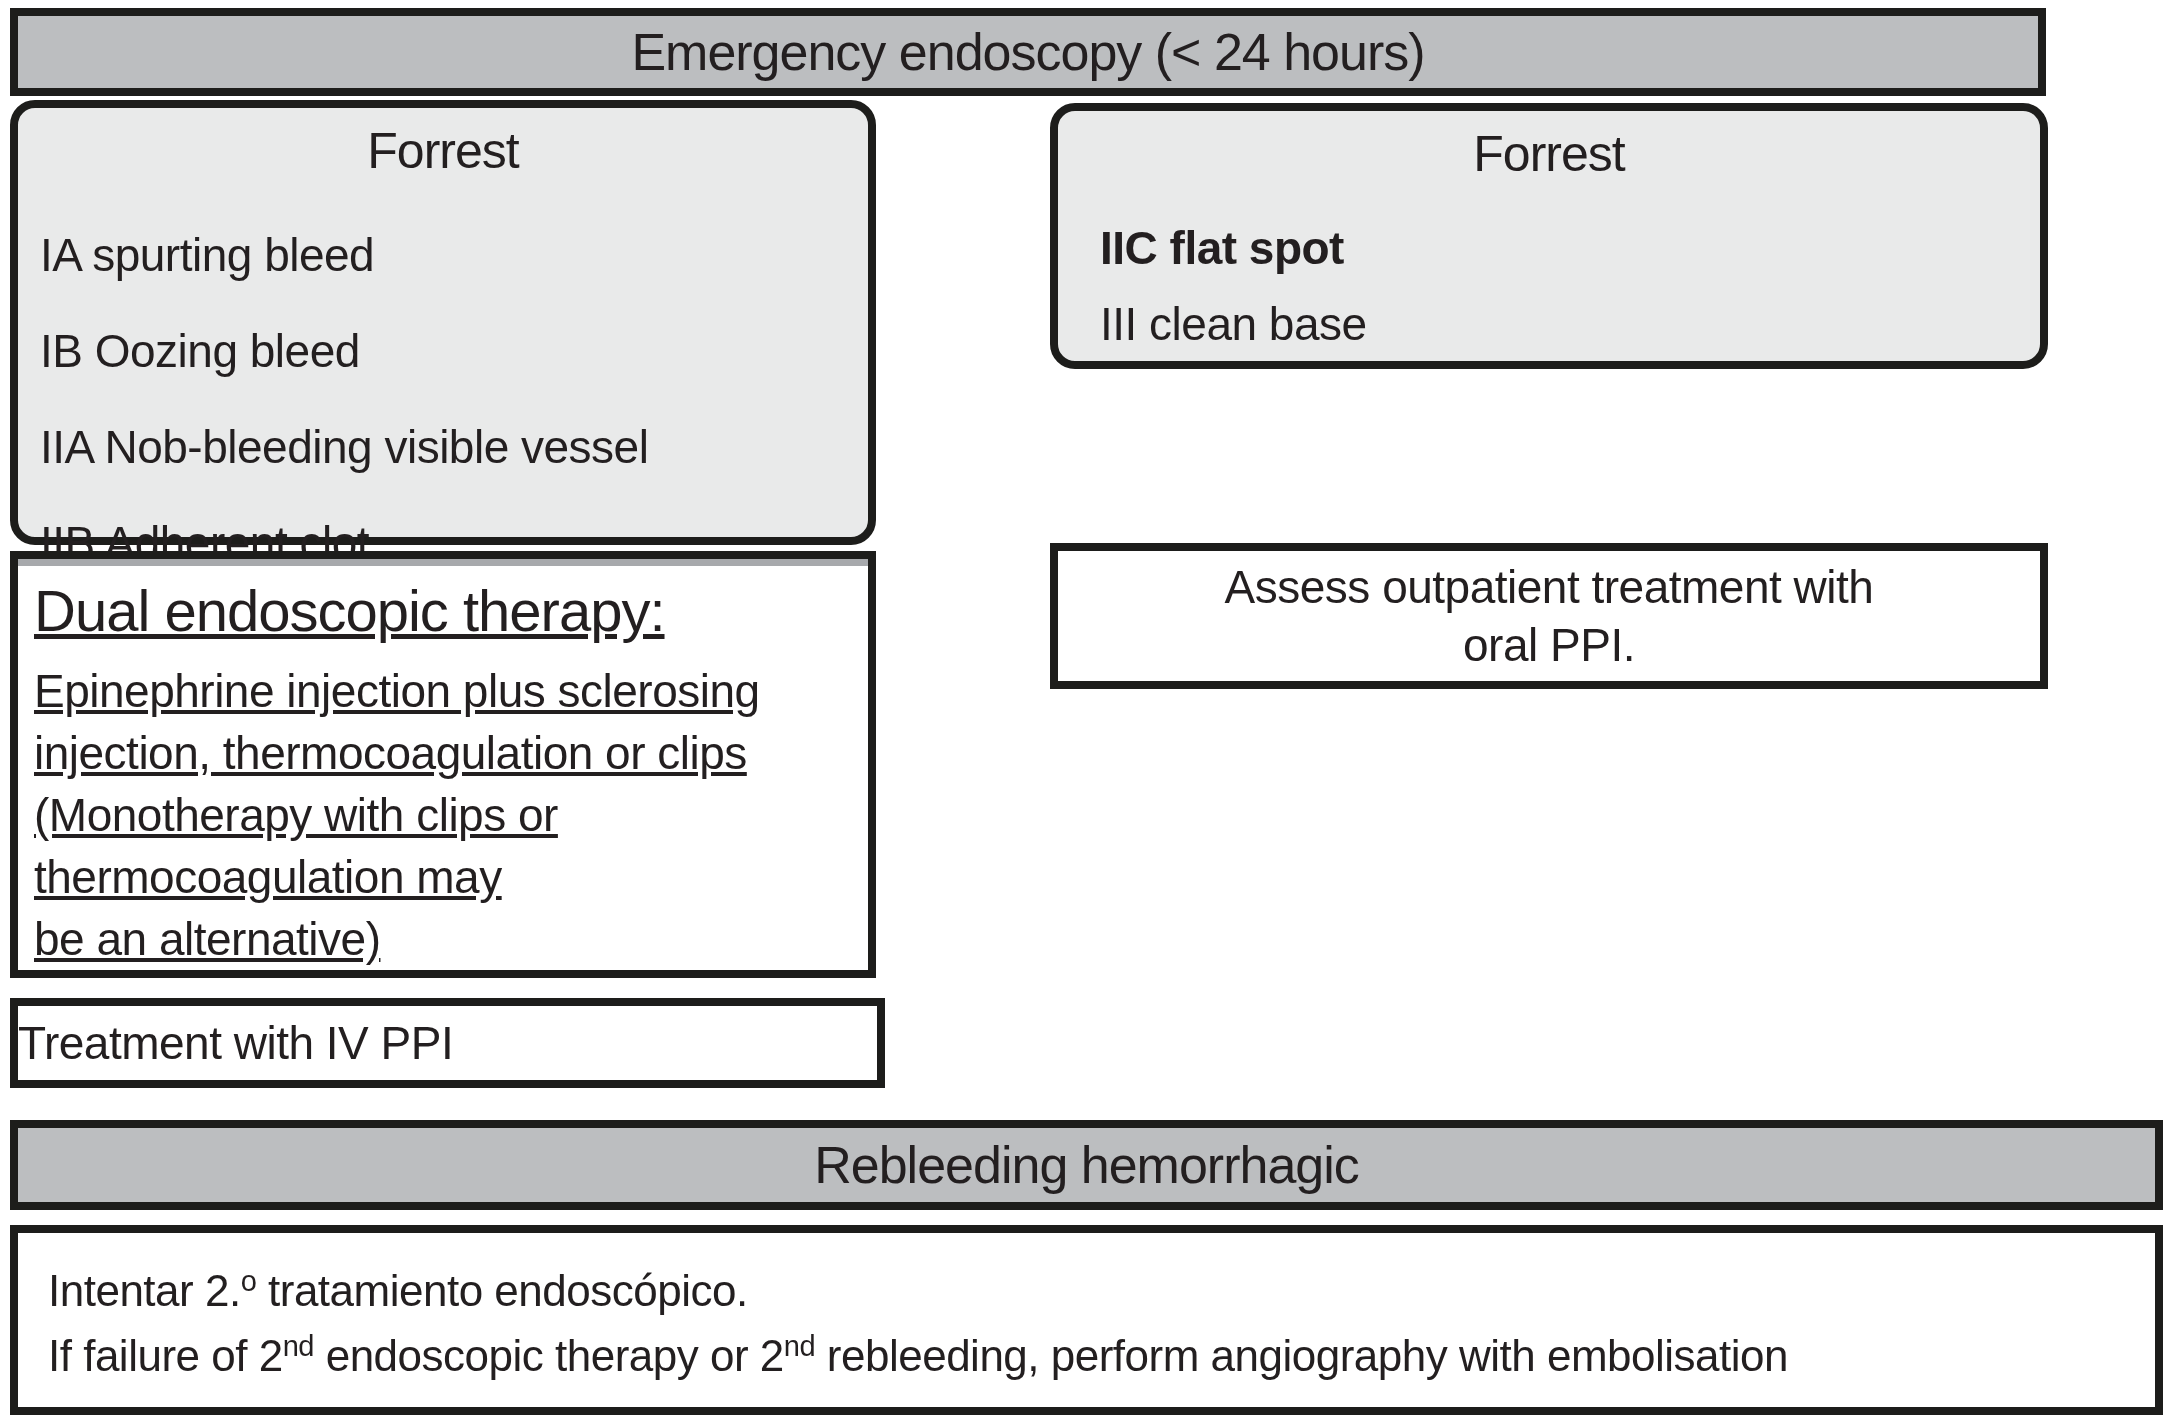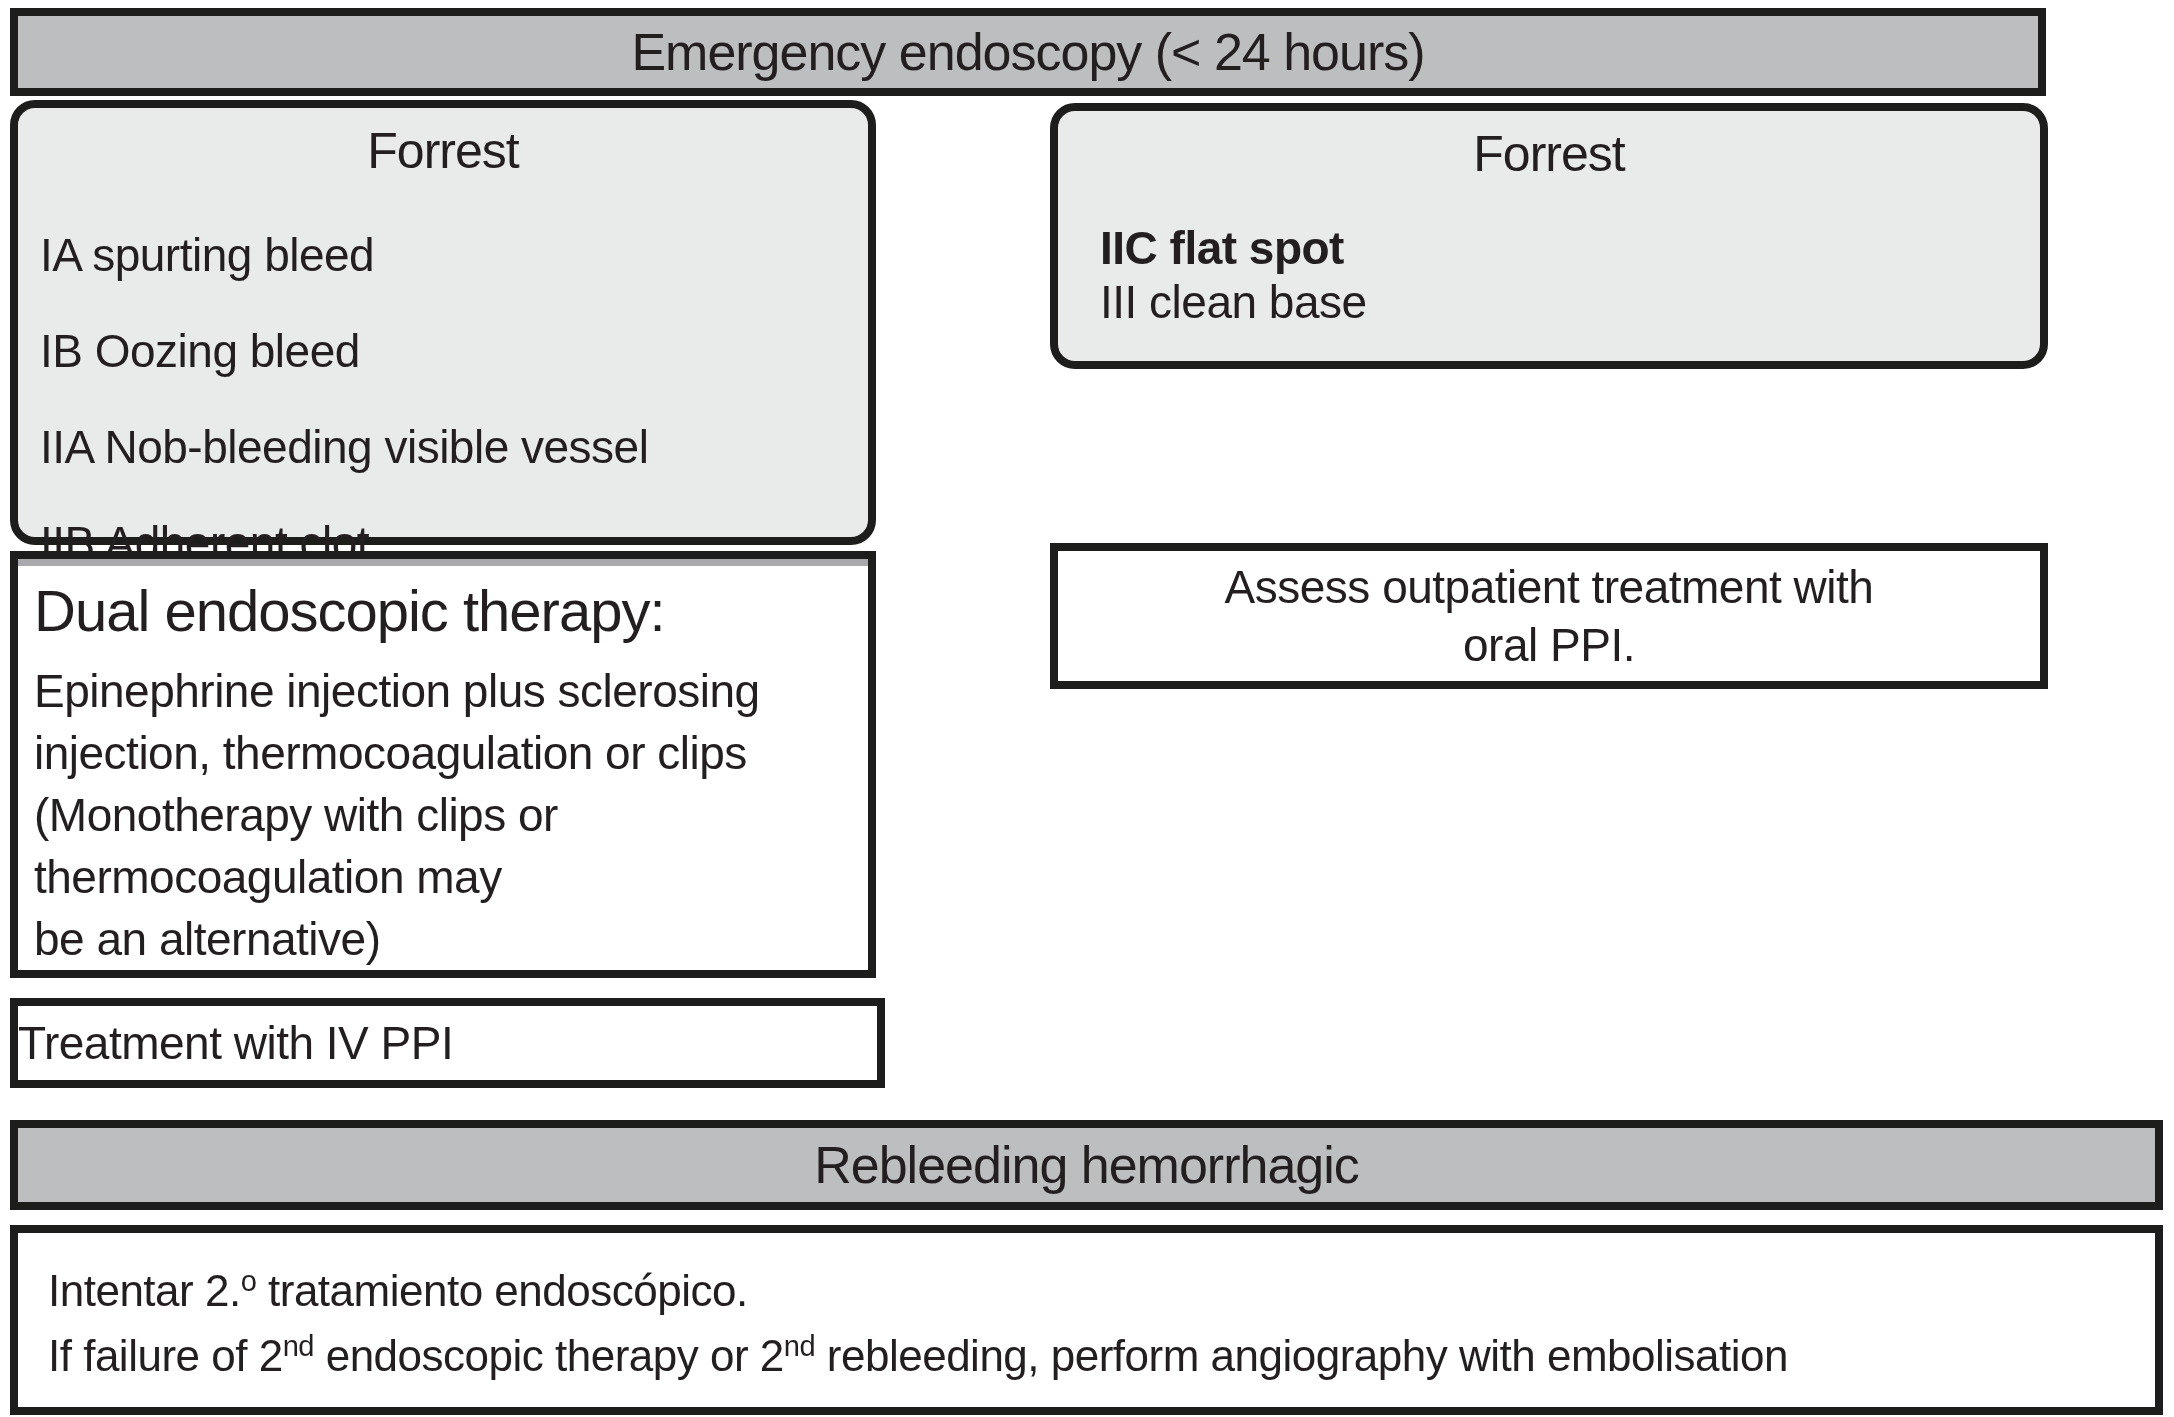--- a/index.html
+++ b/index.html
@@ -20,26 +20,26 @@
 
   
   #panel-forrest-left{left:10px;top:100px;width:866px;height:445px;padding:0 0 0 22px;}
   #panel-forrest-left .panel-title{margin-right:22px;}
   #panel-forrest-left .panel-item{margin-top:42px;}
   #panel-forrest-left .panel-item.first{margin-top:48px;}
 
   
   #panel-forrest-right{left:1050px;top:103px;width:998px;height:266px;padding:0 0 0 42px;}
   #panel-forrest-right .panel-title{margin-right:42px;}
-  #panel-forrest-right .panel-item{}
+  #panel-forrest-right .panel-item{margin-top:22px;}
   #panel-forrest-right .panel-item.first{margin-top:38px;font-weight:bold;}
 
   
   #box-dual{left:10px;top:551px;width:866px;height:427px;padding:12px 14px 0 16px;
-            box-shadow:inset 0 7px 0 var(--shadow,#a7a9ac);}
+            box-shadow:inset 0 7px 0 var(--shadow,#a7a9ac);text-decoration:underline;}
   #box-dual .dual-title{font-size:58px;letter-spacing:-1px;margin:6px 0 16px 0;white-space:nowrap;}
   #box-dual .dual-line{font-size:46px;line-height:62px;letter-spacing:-0.5px;white-space:nowrap;}
 
   
   #box-assess{left:1050px;top:543px;width:998px;height:146px;display:flex;flex-direction:column;
               align-items:center;justify-content:center;}
   #box-assess .assess-line{font-size:46px;line-height:58px;letter-spacing:-0.5px;white-space:nowrap;}
 
   
   #box-ivppi{left:10px;top:998px;width:875px;height:90px;display:flex;align-items:center;}

